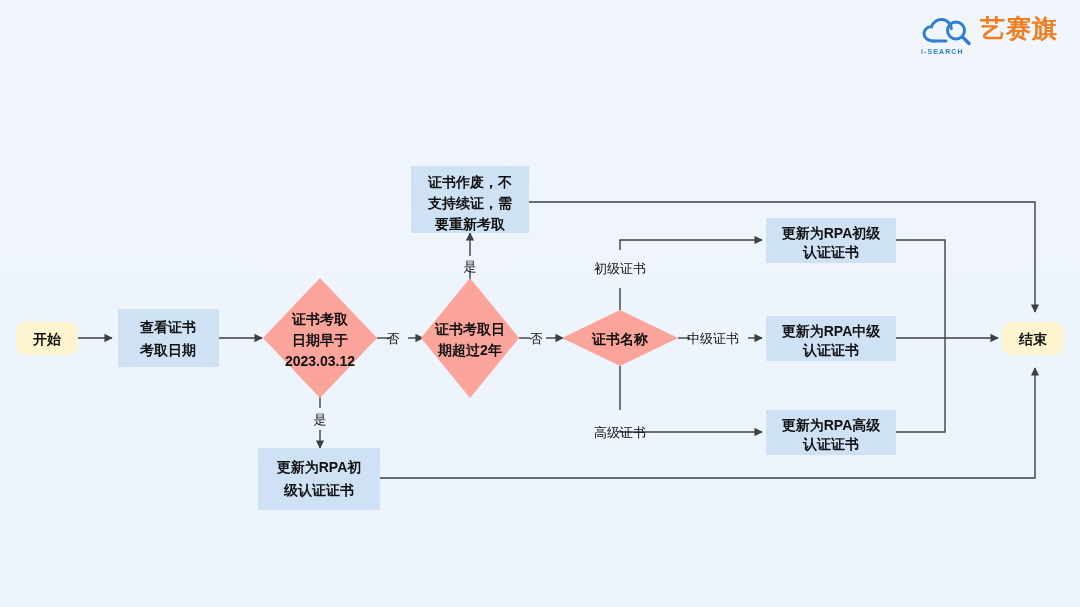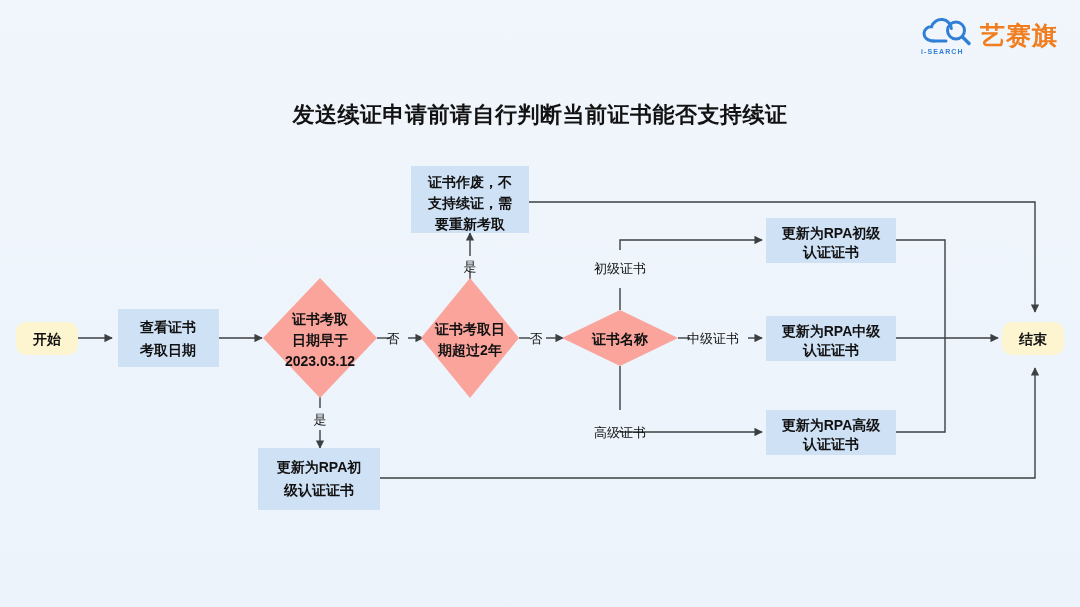--- a/index.html
+++ b/index.html
@@ -48,21 +48,21 @@
     color: #0e2a86;
     letter-spacing: 0.5px;
     line-height: 1;
   }
 
   .logo-wrap {
     position: absolute;
     right: 22px;
     top: 16px;
     display: flex;
-    align-items: center;
+    align-items: flex-start;
     gap: 6px;
   }
   .logo-mark {
     position: relative;
     width: 54px;
     height: 38px;
   }
   .logo-sub {
     position: absolute;
     left: 1px;
@@ -143,21 +143,20 @@
           <path d="M14 25 L26 25" fill="none" stroke="#2f7fd6" stroke-width="3" stroke-linecap="round"></path>
           <circle cx="36" cy="14.5" r="8.5" fill="none" stroke="#2f7fd6" stroke-width="3"></circle>
           <path d="M42.5 21 L49 27.5" stroke="#2f7fd6" stroke-width="3.4" stroke-linecap="round"></path>
         </svg>
         <span class="logo-sub">i-SEARCH</span>
       </span>
       <span class="logo-name">艺赛旗</span>
     </div>
   </div>
 
-  <div class="subtitle">发送续证申请前请自行判断当前证书能否支持续证</div>
 
   <svg id="flow" viewBox="0 0 1080 607">
     <defs>
       <marker id="arrow" viewBox="0 0 10 10" refX="9" refY="5" markerWidth="6" markerHeight="6" orient="auto-start-reverse">
         <path d="M 0 0 L 10 5 L 0 10 z" fill="#3c4043"></path>
       </marker>
     </defs>
 
     <g>
 

